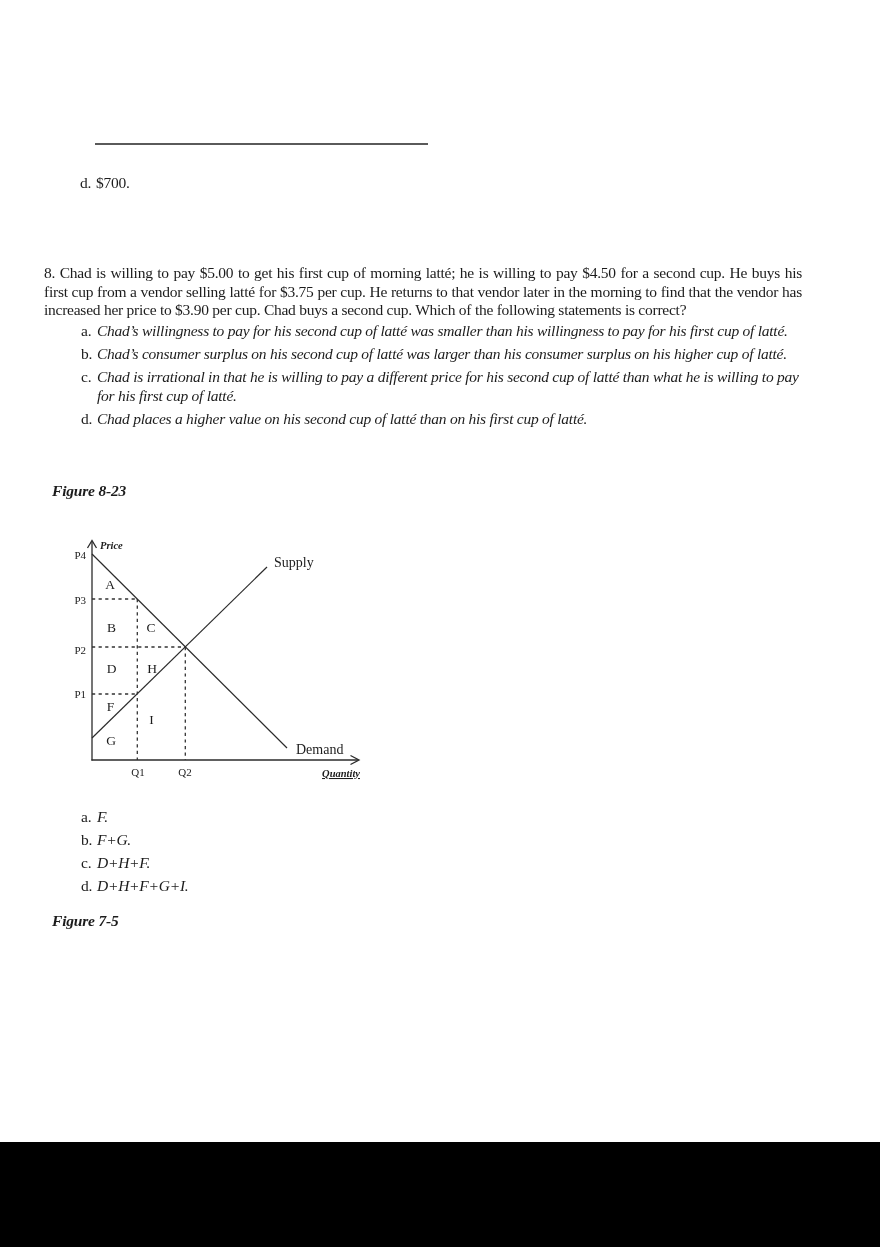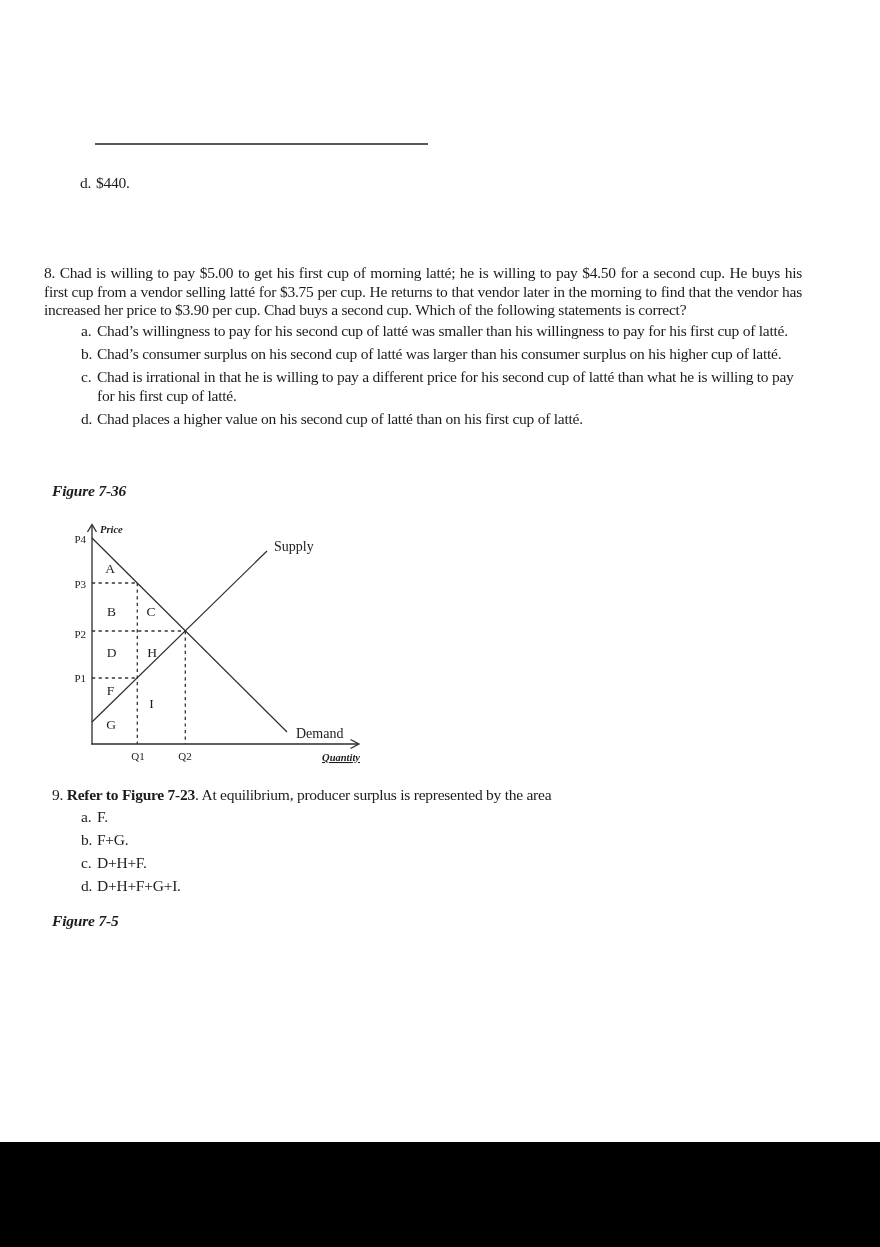--- a/index.html
+++ b/index.html
@@ -12,28 +12,28 @@
   .rule {
     position:absolute; left:95px; top:143px; width:333px; height:0;
     border-top:2px solid #5a5a5a;
   }
   .ansd { position:absolute; left:80px; top:174px; display:flex; }
   .ansd .letter { width:16px; flex:none; }
   .q8 { position:absolute; left:44px; top:264px; width:758px; text-align:justify; }
   .opts8 { position:absolute; left:81px; top:322px; width:722px; }
   .opt { display:flex; margin-bottom:4.5px; }
   .opt .letter { width:16px; flex:none; }
-  .opt .text { flex:1; }
+  .opt .text { flex:1;font-style:italic; }
   .figlabel {
     position:absolute; left:52px; font-size:15.5px; font-weight:bold;
     font-style:italic; letter-spacing:-0.2px;
   }
   .fig723 { top:482px; }
   .fig74 { top:912px; }
-  .chart { position:absolute; left:58px; top:518px; width:310px; height:250px; }
+  .chart { position:absolute; left:58px; top:534px; width:310px; height:250px; }
   .chart svg { display:block; }
   .chart text {
     fill:#1c1c1c; font-family:"Liberation Serif","DejaVu Serif",serif;
   }
   .tick { font-size:11px; }
   .region { font-size:13.5px; text-anchor:middle; }
   .curvelabel { font-size:14px; }
   .axislabel { font-size:10.5px; font-style:italic; font-weight:bold; }
   .underlined { text-decoration:underline; }
   .solidline { stroke:#2b2b2b; stroke-width:1.2; fill:none; }
@@ -46,21 +46,21 @@
 </style>
 </head>
 <body>
 
 <div class="page">
 
   <div class="rule"></div>
 
   <div class="ansd bodytext">
     <span class="letter">d.</span>
-    <span class="text">$440.</span>
+    <span class="text">$700.</span>
   </div>
 
   <div class="q8 bodytext"><span>8.</span> <span>Chad is willing to pay $5.00 to get his first cup of morning latté; he is willing to pay $4.50 for a second cup. He buys his first cup from a vendor selling latté for $3.75 per cup. He returns to that vendor later in the morning to find that the vendor has increased her price to $3.90 per cup. Chad buys a second cup. Which of the following statements is correct?</span></div>
 
   <div class="opts8 bodytext">
     <div class="opt">
       <span class="letter">a.</span>
       <span class="text">Chad’s willingness to pay for his second cup of latté was smaller than his willingness to pay for his first cup of latté.</span>
     </div>
     <div class="opt">
@@ -70,21 +70,21 @@
     <div class="opt">
       <span class="letter">c.</span>
       <span class="text">Chad is irrational in that he is willing to pay a different price for his second cup of latté than what he is willing to pay for his first cup of latté.</span>
     </div>
     <div class="opt">
       <span class="letter">d.</span>
       <span class="text">Chad places a higher value on his second cup of latté than on his first cup of latté.</span>
     </div>
   </div>
 
-  <div class="figlabel fig723">Figure 7-36</div>
+  <div class="figlabel fig723">Figure 8-23</div>
 
   <div class="chart">
     <svg width="310" height="250" viewBox="0 0 310 250">
       <path class="axisline" d="M34 226.5 L34 8"></path>
       <path class="axisline" d="M33.4 226 L300 226"></path>
       <path class="axisline" d="M29.5 14 L34 6.5 L38.5 14"></path>
       <path class="axisline" d="M292.5 221.5 L301 226 L292.5 230.5"></path>
 
       <path class="dashline" d="M34 65 L79.3 65"></path>
       <path class="dashline" d="M34 113 L127.3 113"></path>
@@ -112,21 +112,20 @@
       <text class="region" x="53.5" y="97.5">B</text>
       <text class="region" x="93" y="97.5">C</text>
       <text class="region" x="53.5" y="138.5">D</text>
       <text class="region" x="94" y="138.5">H</text>
       <text class="region" x="52.5" y="176.5">F</text>
       <text class="region" x="93.5" y="189.5">I</text>
       <text class="region" x="53" y="210.5">G</text>
     </svg>
   </div>
 
-  <div class="q9 bodytext"><span>9.</span> <b>Refer to Figure 7-23</b><span>. At equilibrium, producer surplus is represented by the area</span></div>
 
   <div class="opts9 bodytext">
     <div class="opt">
       <span class="letter">a.</span>
       <span class="text">F.</span>
     </div>
     <div class="opt">
       <span class="letter">b.</span>
       <span class="text">F+G.</span>
     </div>

